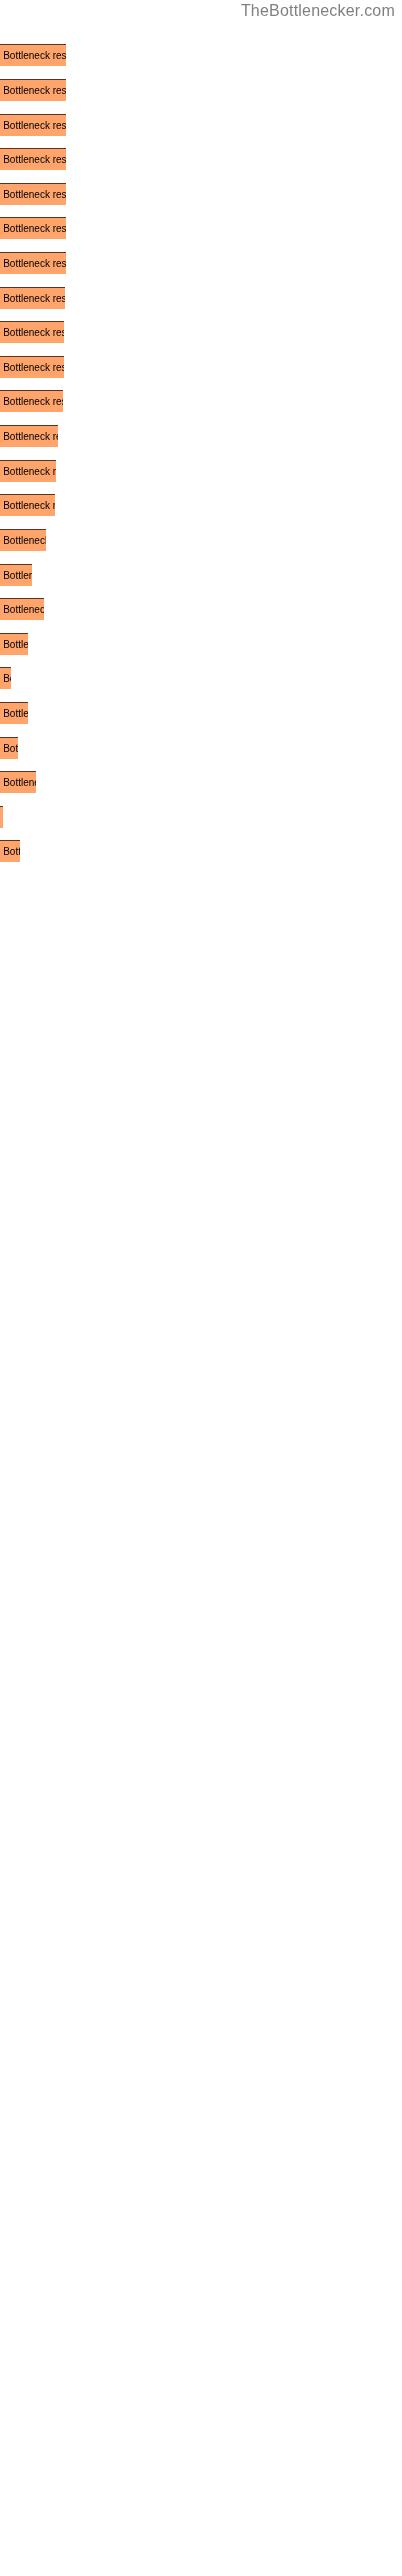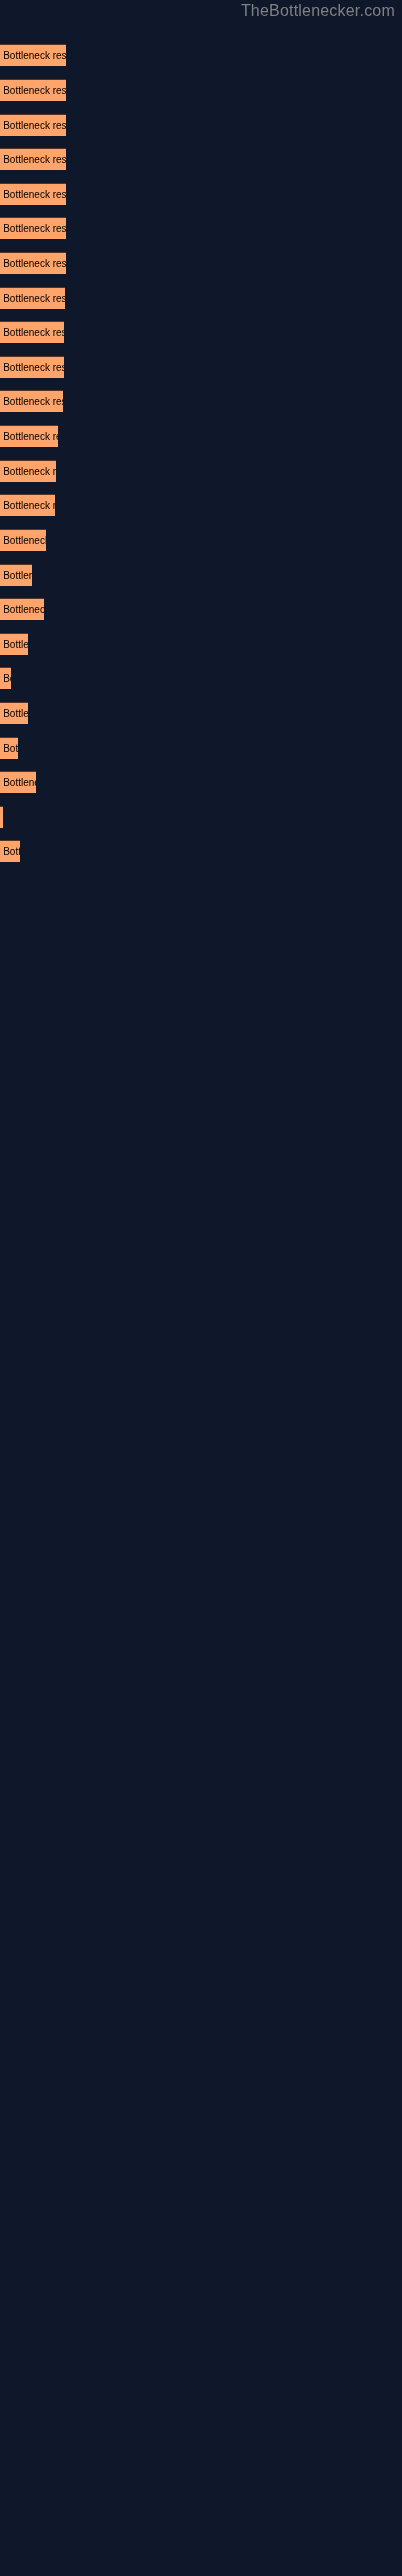--- a/index.html
+++ b/index.html
@@ -12,21 +12,21 @@
     width: 403px;
     height: 2576px;
     position: relative;
     overflow: hidden;
     font-family: "Liberation Sans", sans-serif;
   }
   #page-root {
     position: relative;
     width: 403px;
     height: 2576px;
-    background: #0f172a;
+    background: #ffffff;
   }
   .site-title {
     position: absolute;
     right: 8px;
     top: 0px;
     color: #808080;
     font-family: "Liberation Sans", sans-serif;
     font-size: 16px;
     line-height: 21px;
     letter-spacing: 0.2px;

